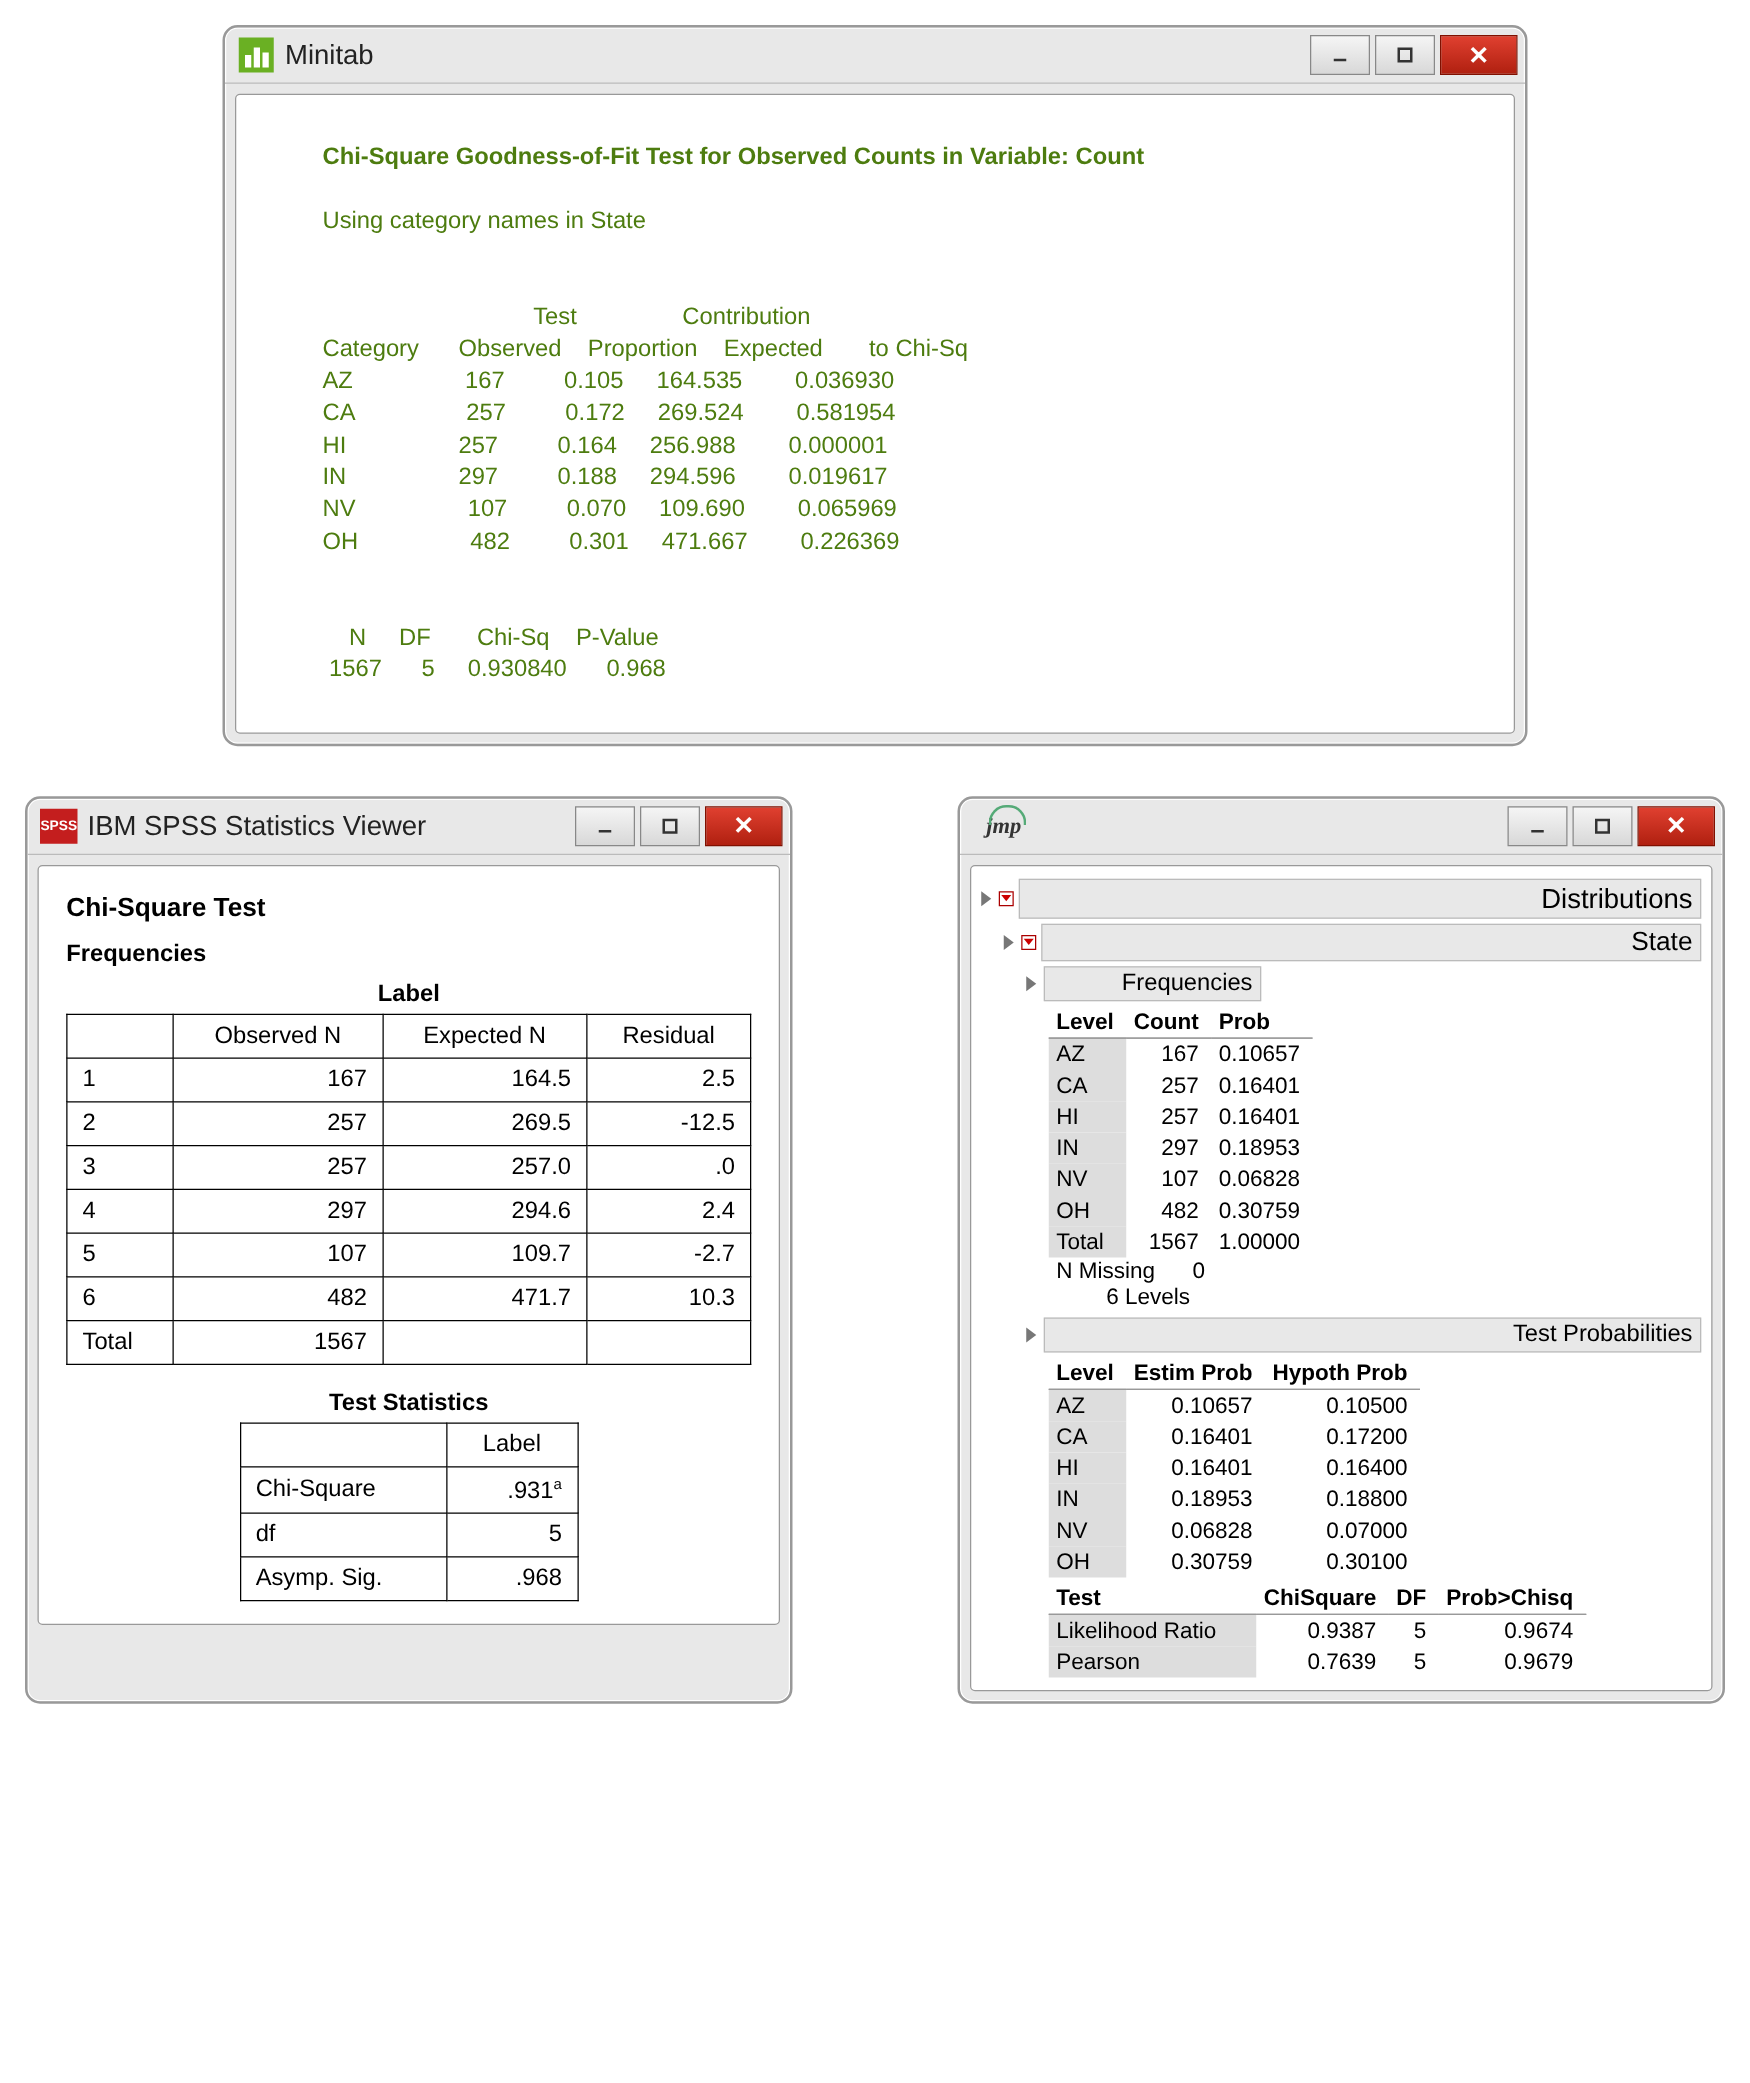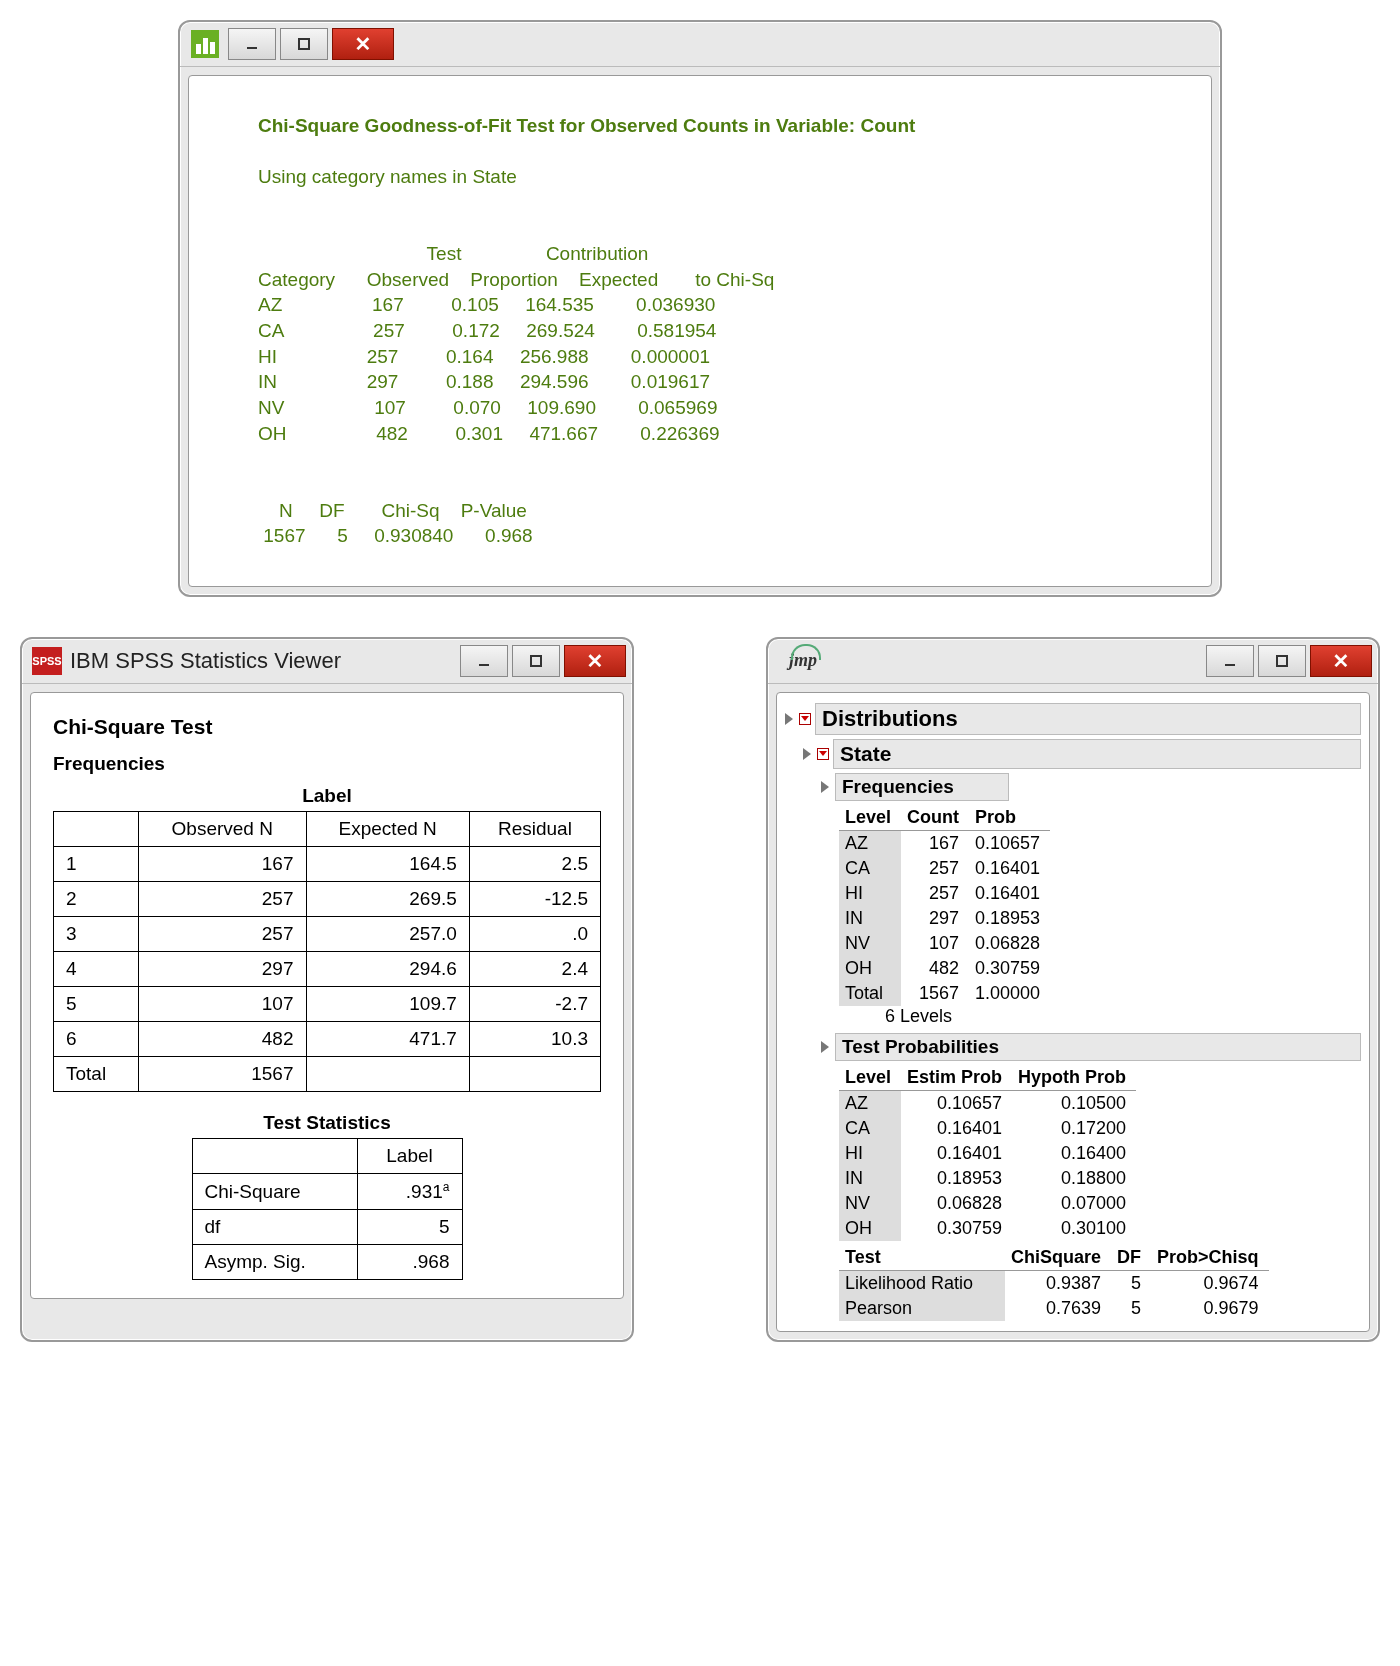--- a/index.html
+++ b/index.html
@@ -111,25 +111,26 @@
   .spss-footnote sup { font-size: 12px; }
 
   
   .jmp-content { font-family: Arial; font-size: 19px; color:#000; padding: 6px 8px; }
   .jmp-row { display:flex; align-items:center; gap:4px; }
   .jmp-tri { width:0;height:0;border-top:6px solid transparent;border-bottom:6px solid transparent;border-left:8px solid #555; margin-right:2px; flex-shrink:0;}
   .jmp-tri.grey { border-left-color:#777; }
   .jmp-red { width:10px;height:10px;border:1px solid #a00;background:#fff; display:inline-flex;align-items:center;justify-content:center; flex-shrink:0;}
   .jmp-red::after{content:"";width:0;height:0;border-left:4px solid transparent;border-right:4px solid transparent;border-top:5px solid #c00;}
   .jmp-section-title {
-    font-weight: bold;
+    font-weight: normal;
     background: #e8e8e8;
     border: 1px solid #bbb;
     padding: 2px 6px;
     flex:1;
+    text-align:right;
   }
   .jmp-section-title.lvl1 { font-size: 22px; }
   .jmp-section-title.lvl2 { font-size: 21px; }
   .jmp-section-title.lvl3 { font-size: 19px; }
   .jmp-block { margin-left: 18px; margin-top:4px; }
   table.jmp { border-collapse: collapse; font-size: 18px; margin-top:2px;}
   table.jmp th { text-align:left; font-weight:bold; padding: 2px 10px 2px 6px; border-bottom:1px solid #999;}
   table.jmp th.r { text-align:left; }
   table.jmp td { padding: 2px 10px 2px 6px; }
   table.jmp td.lab { background:#ddd; }
@@ -149,20 +150,21 @@
 
 <div class="window minitab-window">
   <div class="titlebar">
     <div class="app-icon">
       <div class="minitab-icon">
           <span style="height:10px"></span>
           <span style="height:16px"></span>
           <span style="height:12px"></span>
         </div>
     </div>
+    <div class="title">Minitab</div>
     <div class="win-controls">
       <div class="win-btn">
           <svg width="14" height="14">
             <rect x="2" y="10" width="10" height="2" fill="#333"></rect>
           </svg>
         </div>
       <div class="win-btn">
           <svg width="14" height="14">
             <rect x="2" y="2" width="10" height="10" fill="none" stroke="#333" stroke-width="2"></rect>
           </svg>
@@ -377,20 +379,24 @@
                     <td>0.30759</td>
                   </tr>
                   <tr>
                     <td class="lab">Total</td>
                     <td class="r">1567</td>
                     <td>1.00000</td>
                   </tr>
                 </tbody>
           </table>
           <div class="jmp-summary">
+            <div class="jmp-summary-row">
+                  <span>N Missing</span>
+                  <span>0</span>
+                </div>
             <div style="margin-left:40px">6 Levels</div>
           </div>
         </div>
 
         <div class="jmp-row" style="margin-top:6px">
           <span class="jmp-tri grey"></span>
           <span class="jmp-section-title lvl3">Test Probabilities</span>
         </div>
         <div class="jmp-block">
           <table class="jmp">

